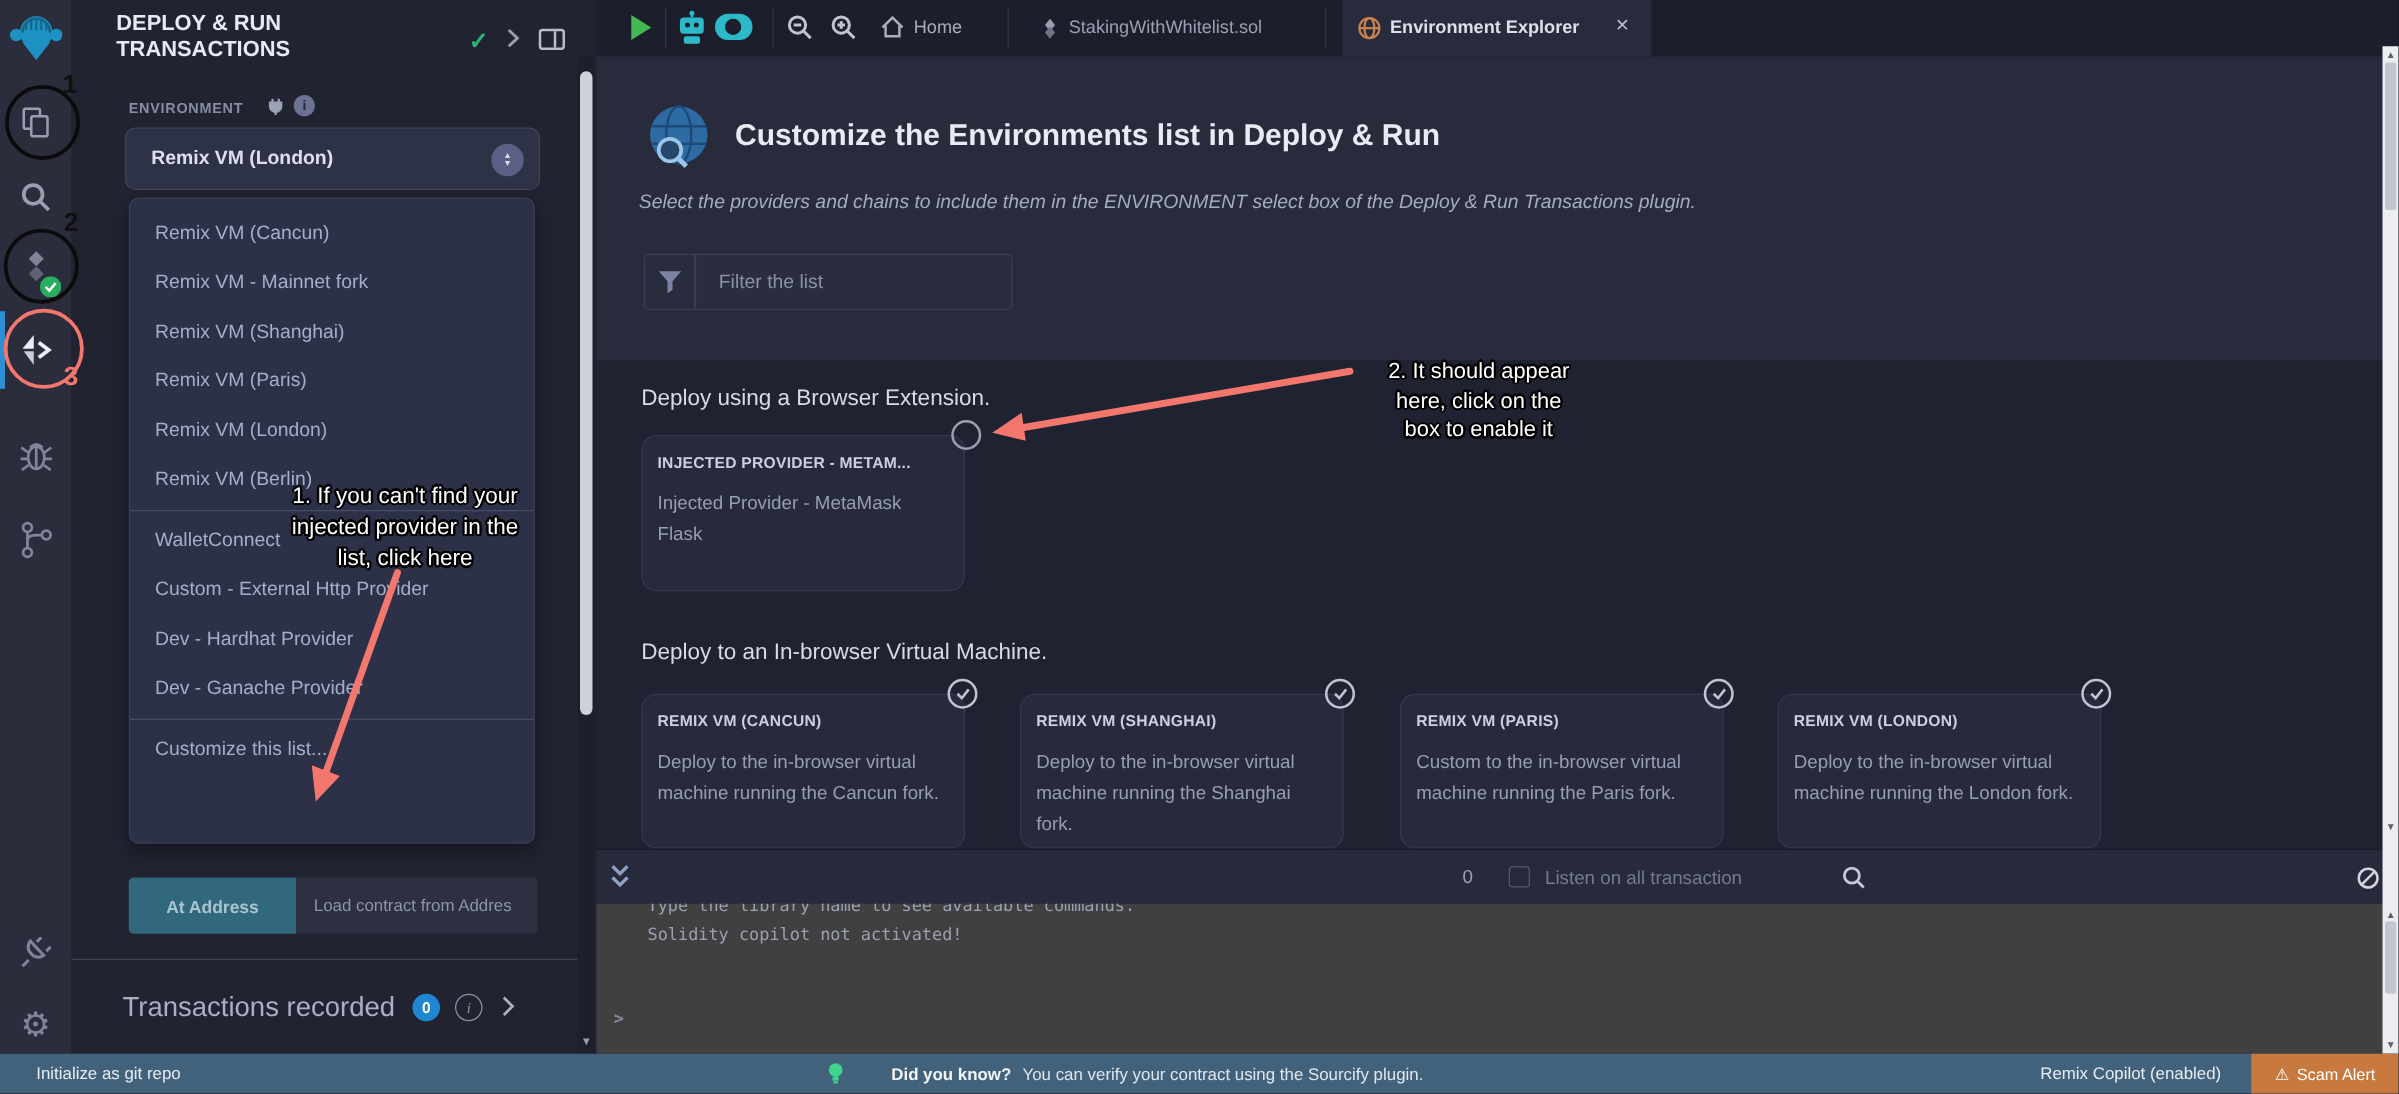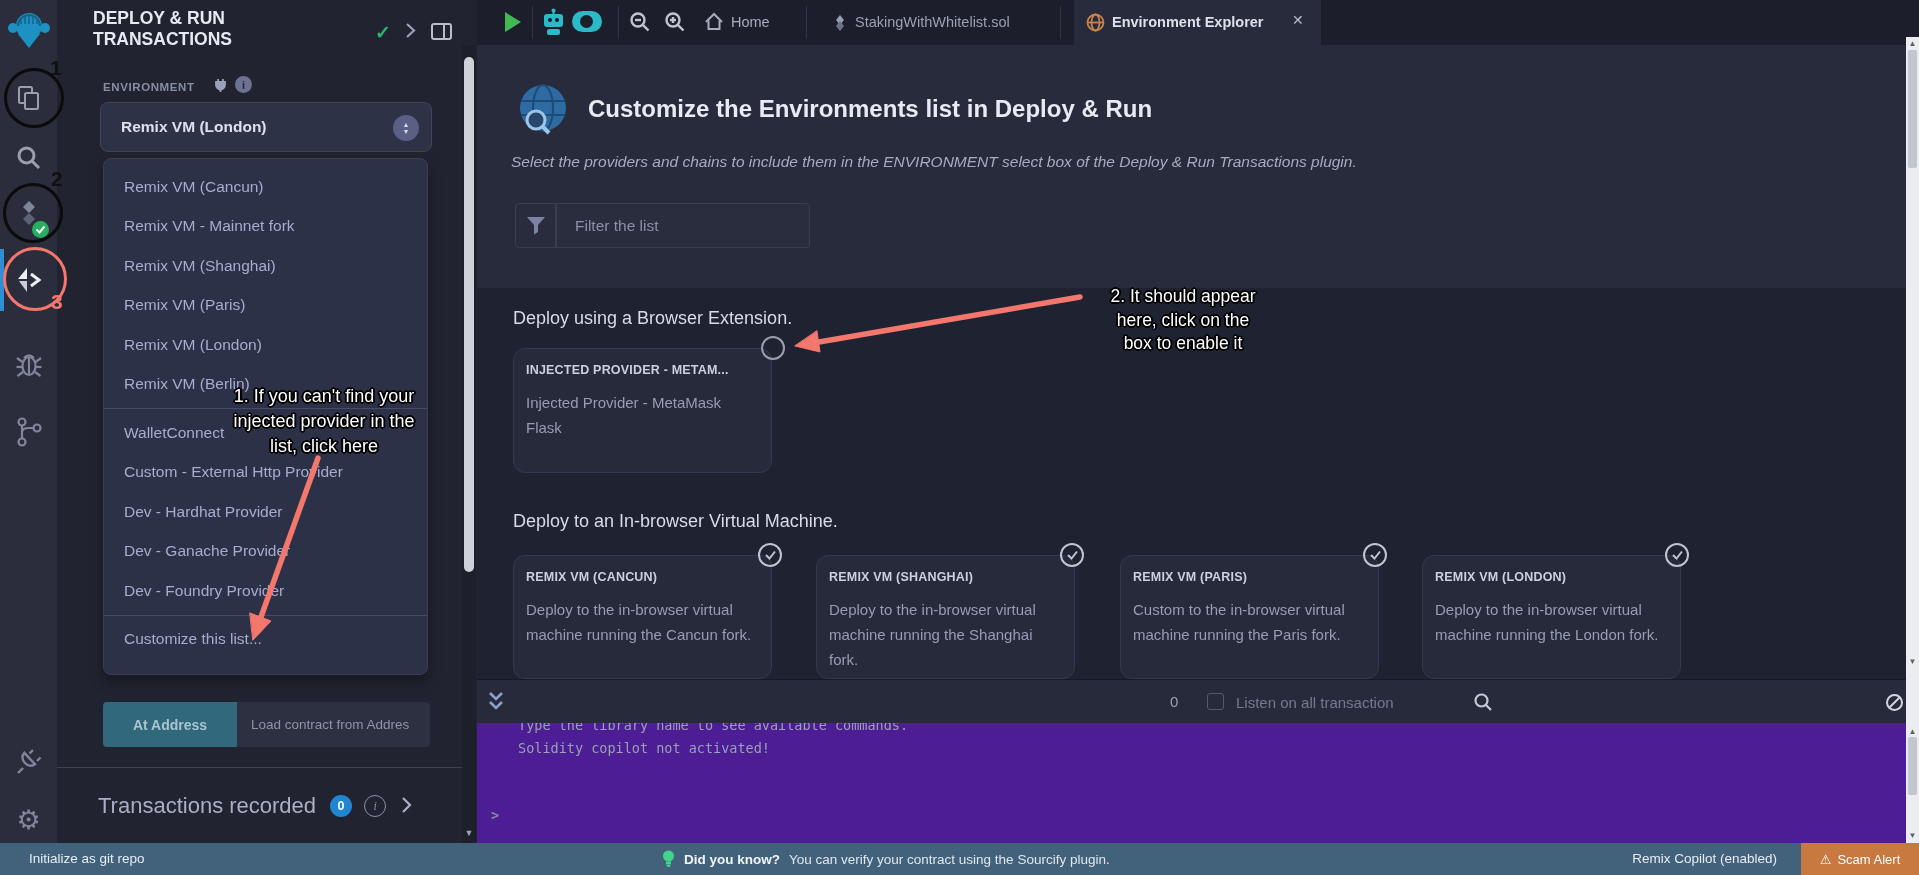--- a/index.html
+++ b/index.html
@@ -59,21 +59,21 @@
   .section { left:477px; top:288px; width:1442px; height:391px; background:#1f2230; z-index:1; }
   .sec-title { position:absolute; font-size:18px; color:#d8dbe7; }
   .card { position:absolute; background:#262a3a; border:1px solid #343850; border-radius:12px; padding:14px 12px 0 12px; overflow:hidden; }
   .card-title { font-size:12.5px; font-weight:700; letter-spacing:.2px; color:#ccd0de; }
   .card-body { margin-top:13px; font-size:15px; line-height:25px; color:#979db3; }
   .ring { position:absolute; width:24px; height:24px; border-radius:50%; border:2.5px solid #9aa0ae; z-index:8; display:flex; align-items:center; justify-content:center; background:transparent; }
   .ring.checked { border-color:#bfc4d0; }
 
   
   .term-bar { left:477px; top:679px; width:1429px; height:44px; background:#272a3a; border-top:1px solid #171923; z-index:2; display:block; }
-  .term-content { left:477px; top:723px; width:1429px; height:120px; background:#4c1d95; overflow:hidden; z-index:2; }
+  .term-content { left:477px; top:723px; width:1429px; height:120px; background:#404040; overflow:hidden; z-index:2; }
   .tline { position:absolute; left:41px; font-family:"DejaVu Sans Mono",monospace; font-size:13.5px; color:#9ba0b2; white-space:pre; }
   .term-count { position:absolute; left:693px; top:13px; font-size:15px; color:#9aa0b4; }
   .term-check { position:absolute; left:730px; top:13px; width:17px; height:17px; border:1.5px solid #545971; border-radius:3px; background:transparent; }
   .term-listen { position:absolute; left:759px; top:14px; font-size:15px; color:#747a90; }
   .term-input { position:absolute; left:1025px; top:2px; width:372px; height:41px; background:#333749; border:none; border-radius:3px; padding-left:16px; font-size:15px; color:#d6d9e4; font-family:"Liberation Sans",sans-serif; }
   .term-input::placeholder { color:#c9cdd9; }
 
   
   .statusbar { left:0; top:843px; width:1919px; height:32px; background:#42617b; z-index:20; color:#e8edf3; font-size:13.5px; }
   .scam { position:absolute; left:1801px; top:0; width:118px; height:32px; background:#c8793f; color:#fff; display:flex; align-items:center; justify-content:center; gap:6px; font-size:13px; }
@@ -211,21 +211,20 @@
       <div class="dd-item">Remix VM - Mainnet fork</div>
       <div class="dd-item">Remix VM (Shanghai)</div>
       <div class="dd-item">Remix VM (Paris)</div>
       <div class="dd-item">Remix VM (London)</div>
       <div class="dd-item">Remix VM (Berlin)</div>
       <div class="dd-div"></div>
       <div class="dd-item">WalletConnect</div>
       <div class="dd-item">Custom - External Http Provider</div>
       <div class="dd-item">Dev - Hardhat Provider</div>
       <div class="dd-item">Dev - Ganache Provider</div>
-      <div class="dd-item">Dev - Foundry Provider</div>
       <div class="dd-div"></div>
       <div class="dd-item">Customize this list...</div>
     </div>
 
     <div class="at-btn">At Address</div>
     <input class="load-input" placeholder="Load contract from Addres" style="">
 
     <div class="p-divider"></div>
     <div class="trans-row">
       <span class="trans-label">Transactions recorded</span>
@@ -406,21 +405,21 @@
   </div>
 
   <div class="abs statusbar">
     <span style="position:absolute; left:29px; top:8px;">Initialize as git repo</span>
     <div style="position:absolute; left:662px; top:0; height:32px; display:flex; align-items:center; gap:9px;">
       <svg width="13" height="18" viewBox="0 0 13 18">
         <circle cx="6.5" cy="6" r="5.5" fill="#3fd68c"></circle>
           <rect x="4" y="11.5" width="5" height="3" fill="#3fd68c"></rect>
           <rect x="4.7" y="15" width="3.6" height="1.8" fill="#3fd68c"></rect>
       </svg>
-      <span style="font-weight:bold; color:#f2f5f8;">Did you know?</span>
+      <span style="font-weight:bold; color:#f2f5f8;margin-left:29px;">Did you know?</span>
       <span style="color:#dfe7ee;">You can verify your contract using the Sourcify plugin.</span>
     </div>
     <span style="position:absolute; right:142px; top:8px;">Remix Copilot (enabled)</span>
     <div class="scam">
       <span>⚠</span>
       <span>Scam Alert</span>
     </div>
   </div>
 
   <div class="abs m-scroll">

